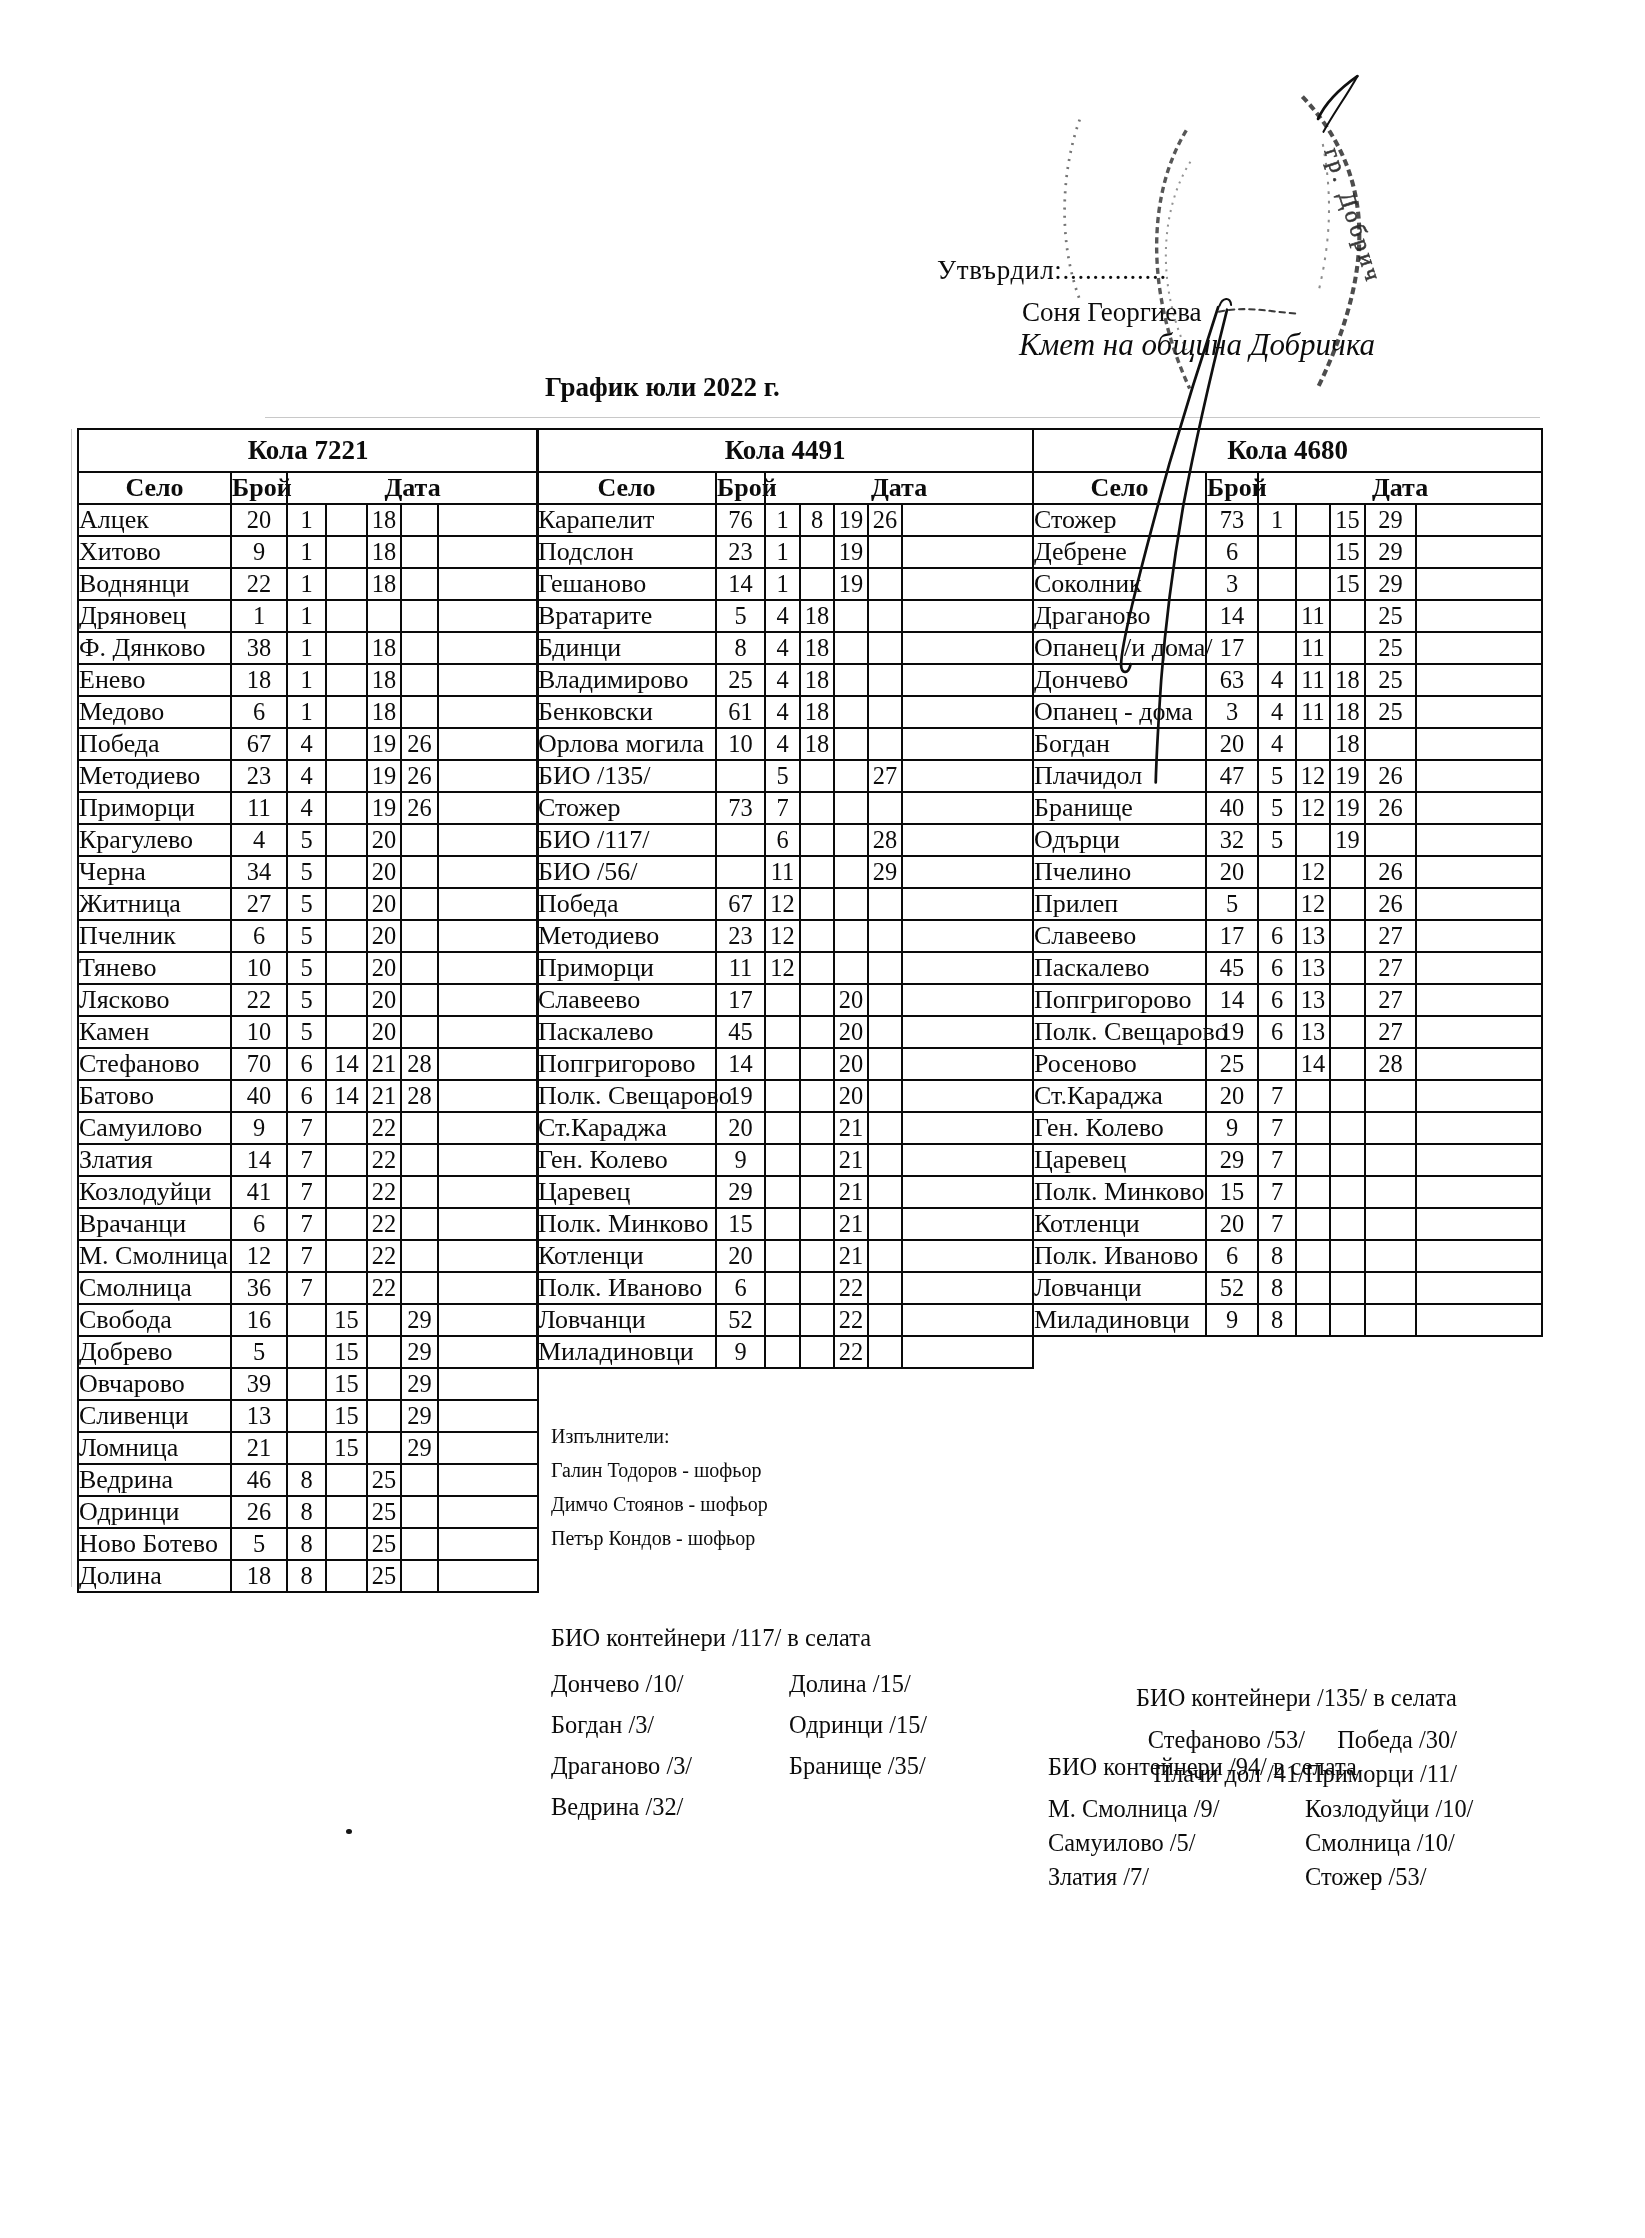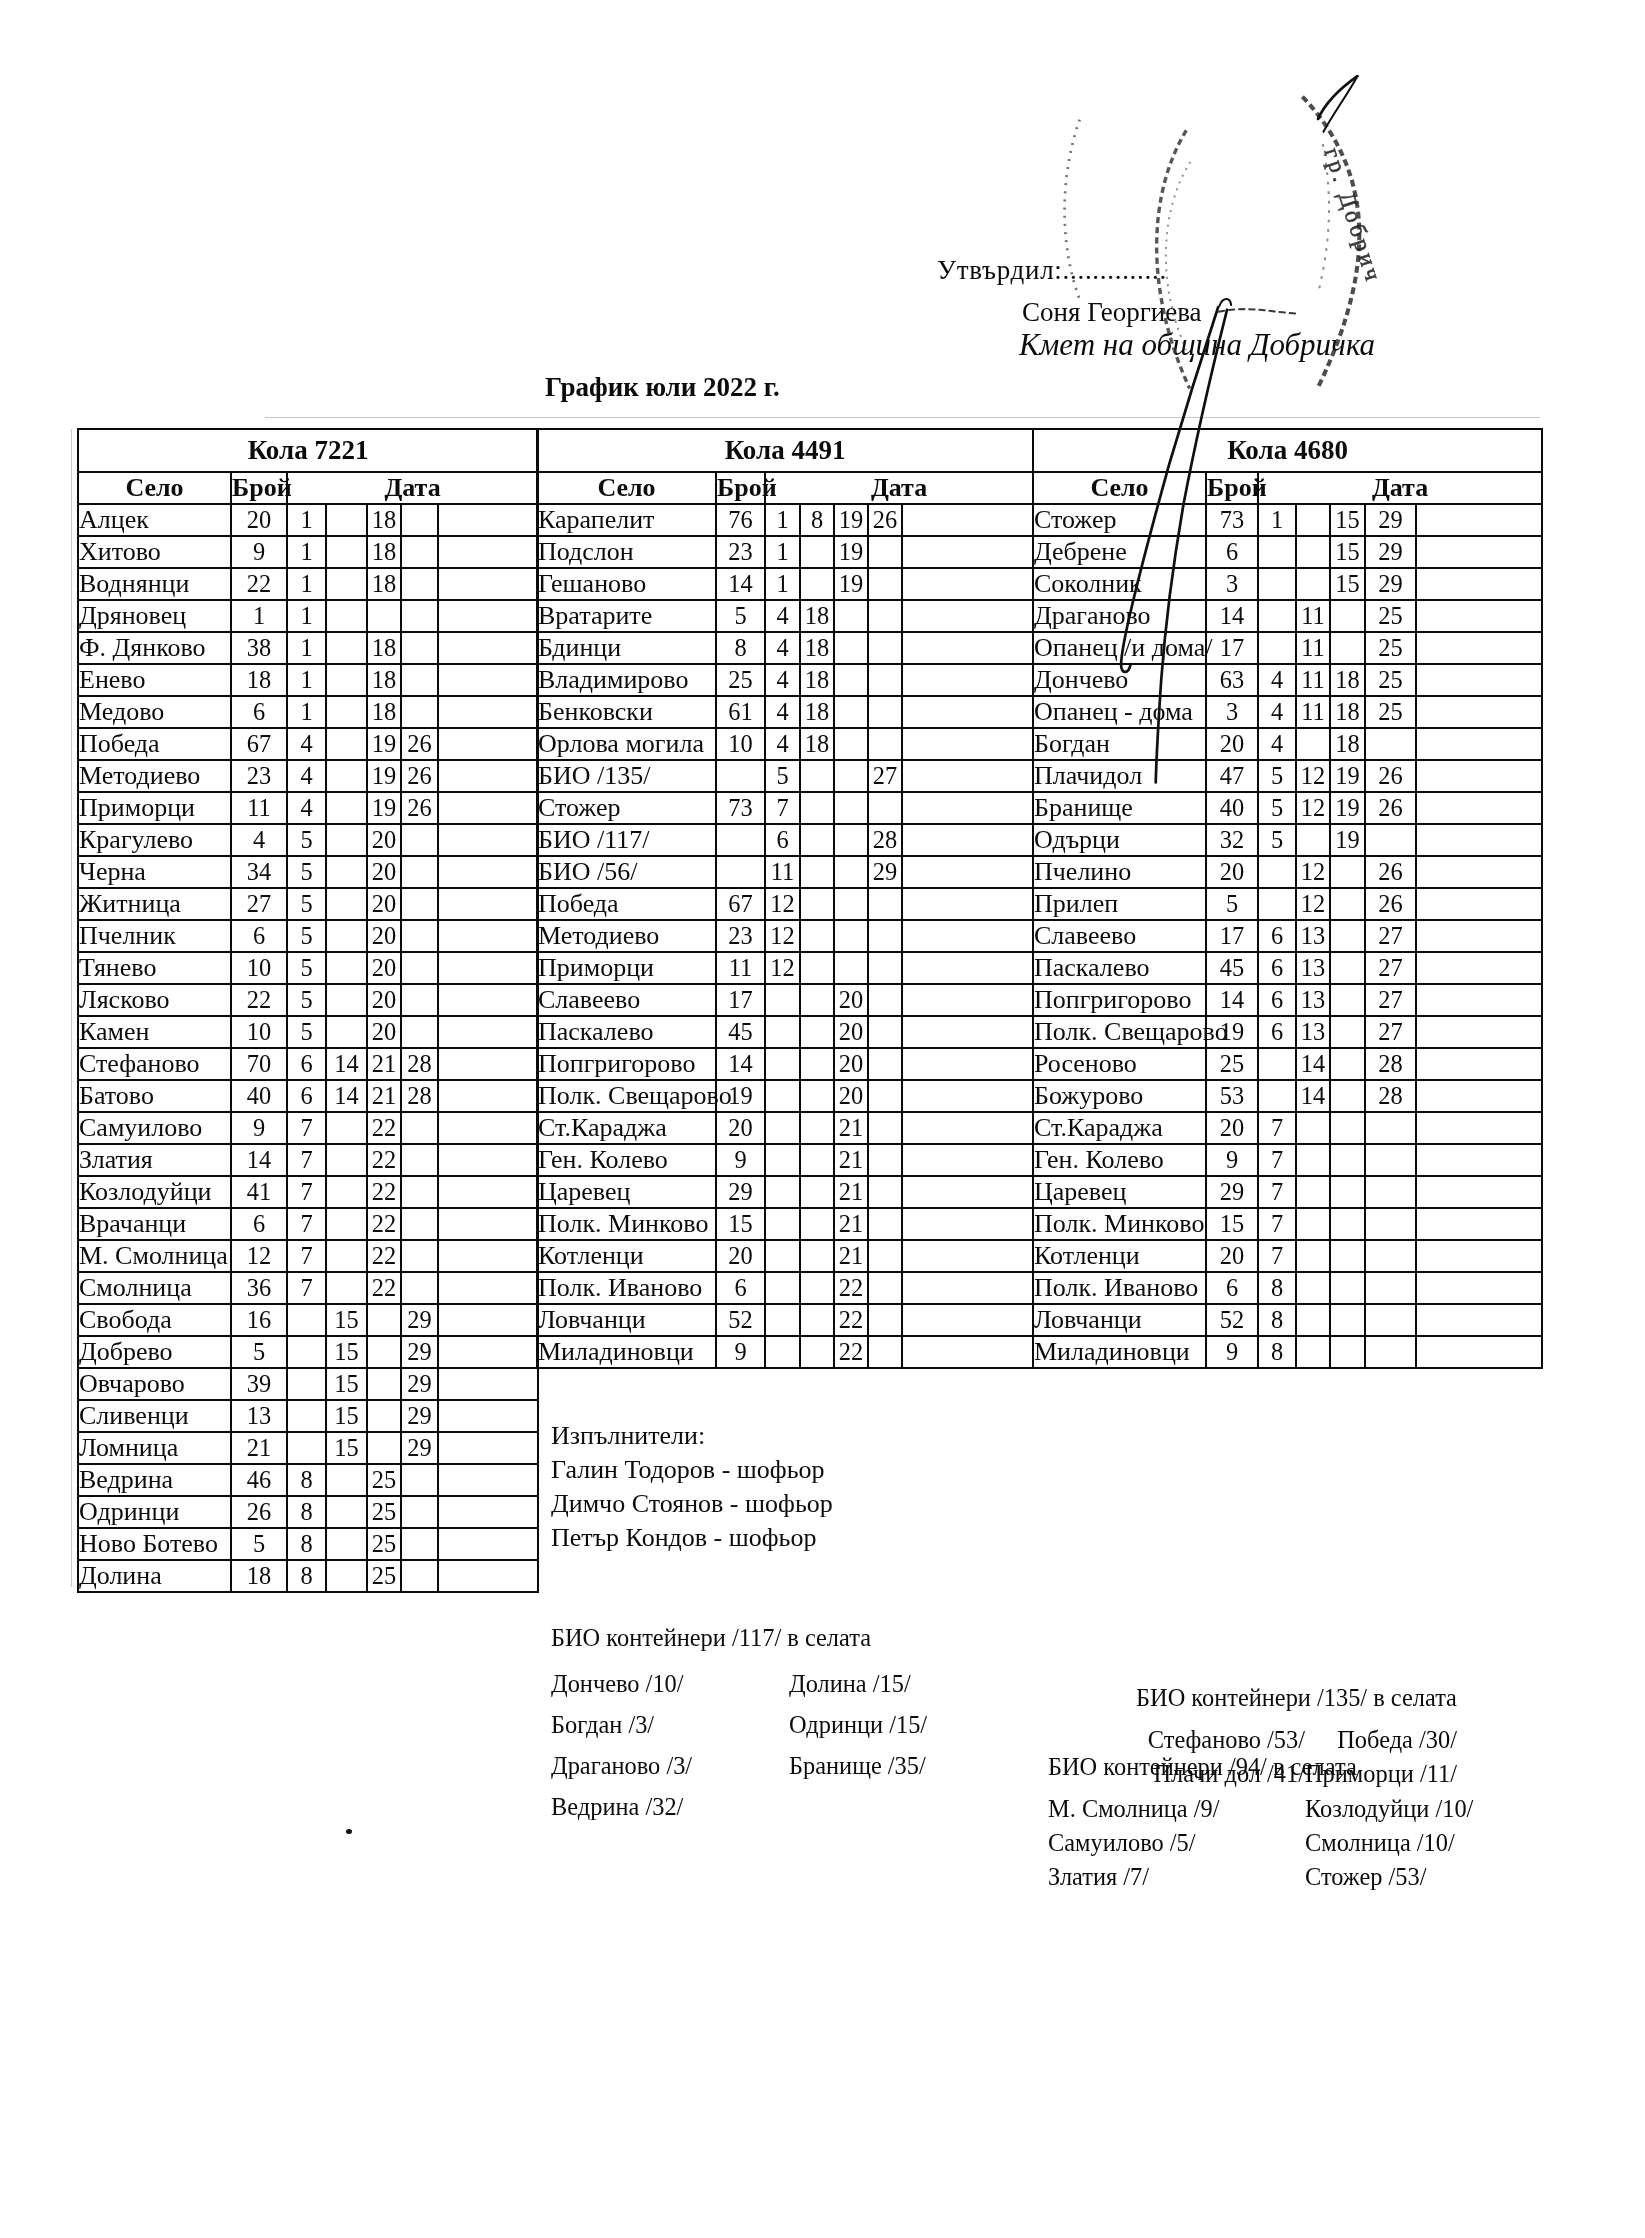--- a/index.html
+++ b/index.html
@@ -15,21 +15,21 @@
   table.sched{position:absolute;border-collapse:collapse;table-layout:fixed;}
   table.sched th, table.sched td{
     border:2px solid #0a0a0a;padding:0;overflow:visible;
   }
   th.car-h{height:41px;font-size:27px;font-weight:bold;text-align:center;}
   th.sub-h{height:30px;font-size:26px;font-weight:bold;text-align:center;}
   td{height:30px;font-size:24.4px;line-height:30px;}
   td.c-village{font-size:26px;text-align:left;padding-left:6.8px;white-space:nowrap;}
   td.c-num{text-align:center;}
   .blocktext p{margin:0;}
-  .exec{font-size:26px;line-height:34px;}
+  .exec{font-size:20px;line-height:34px;}
   .bio-h{font-size:24.4px;font-weight:normal;margin:0 0 11px 0;}
   .bio{font-size:24.4px;}
   .bio-cols{display:flex;}
   .lh60 p{line-height:41px;}
   .lh50 p{line-height:34px;}
   .w350{width:238px;}
   .w380{width:257px;}
   .scanline{position:absolute;background:#9a9a9a;opacity:.55;}
   .speck{position:absolute;background:#151515;border-radius:50%;}
   svg.overlay{position:absolute;left:0;top:0;pointer-events:none;z-index:6;}
@@ -816,29 +816,20 @@
           <td class="c-num">19</td>
           <td class="c-num">6</td>
           <td class="c-num">13</td>
           <td class="c-num"></td>
           <td class="c-num">27</td>
           <td class="c-num"></td>
         </tr>
         <tr>
           <td class="c-village">Росеново</td>
           <td class="c-num">25</td>
-          <td class="c-num"></td>
-          <td class="c-num">14</td>
-          <td class="c-num"></td>
-          <td class="c-num">28</td>
-          <td class="c-num"></td>
-        </tr>
-        <tr>
-          <td class="c-village">Божурово</td>
-          <td class="c-num">53</td>
           <td class="c-num"></td>
           <td class="c-num">14</td>
           <td class="c-num"></td>
           <td class="c-num">28</td>
           <td class="c-num"></td>
         </tr>
         <tr>
           <td class="c-village">Ст.Караджа</td>
           <td class="c-num">20</td>
           <td class="c-num">7</td>

